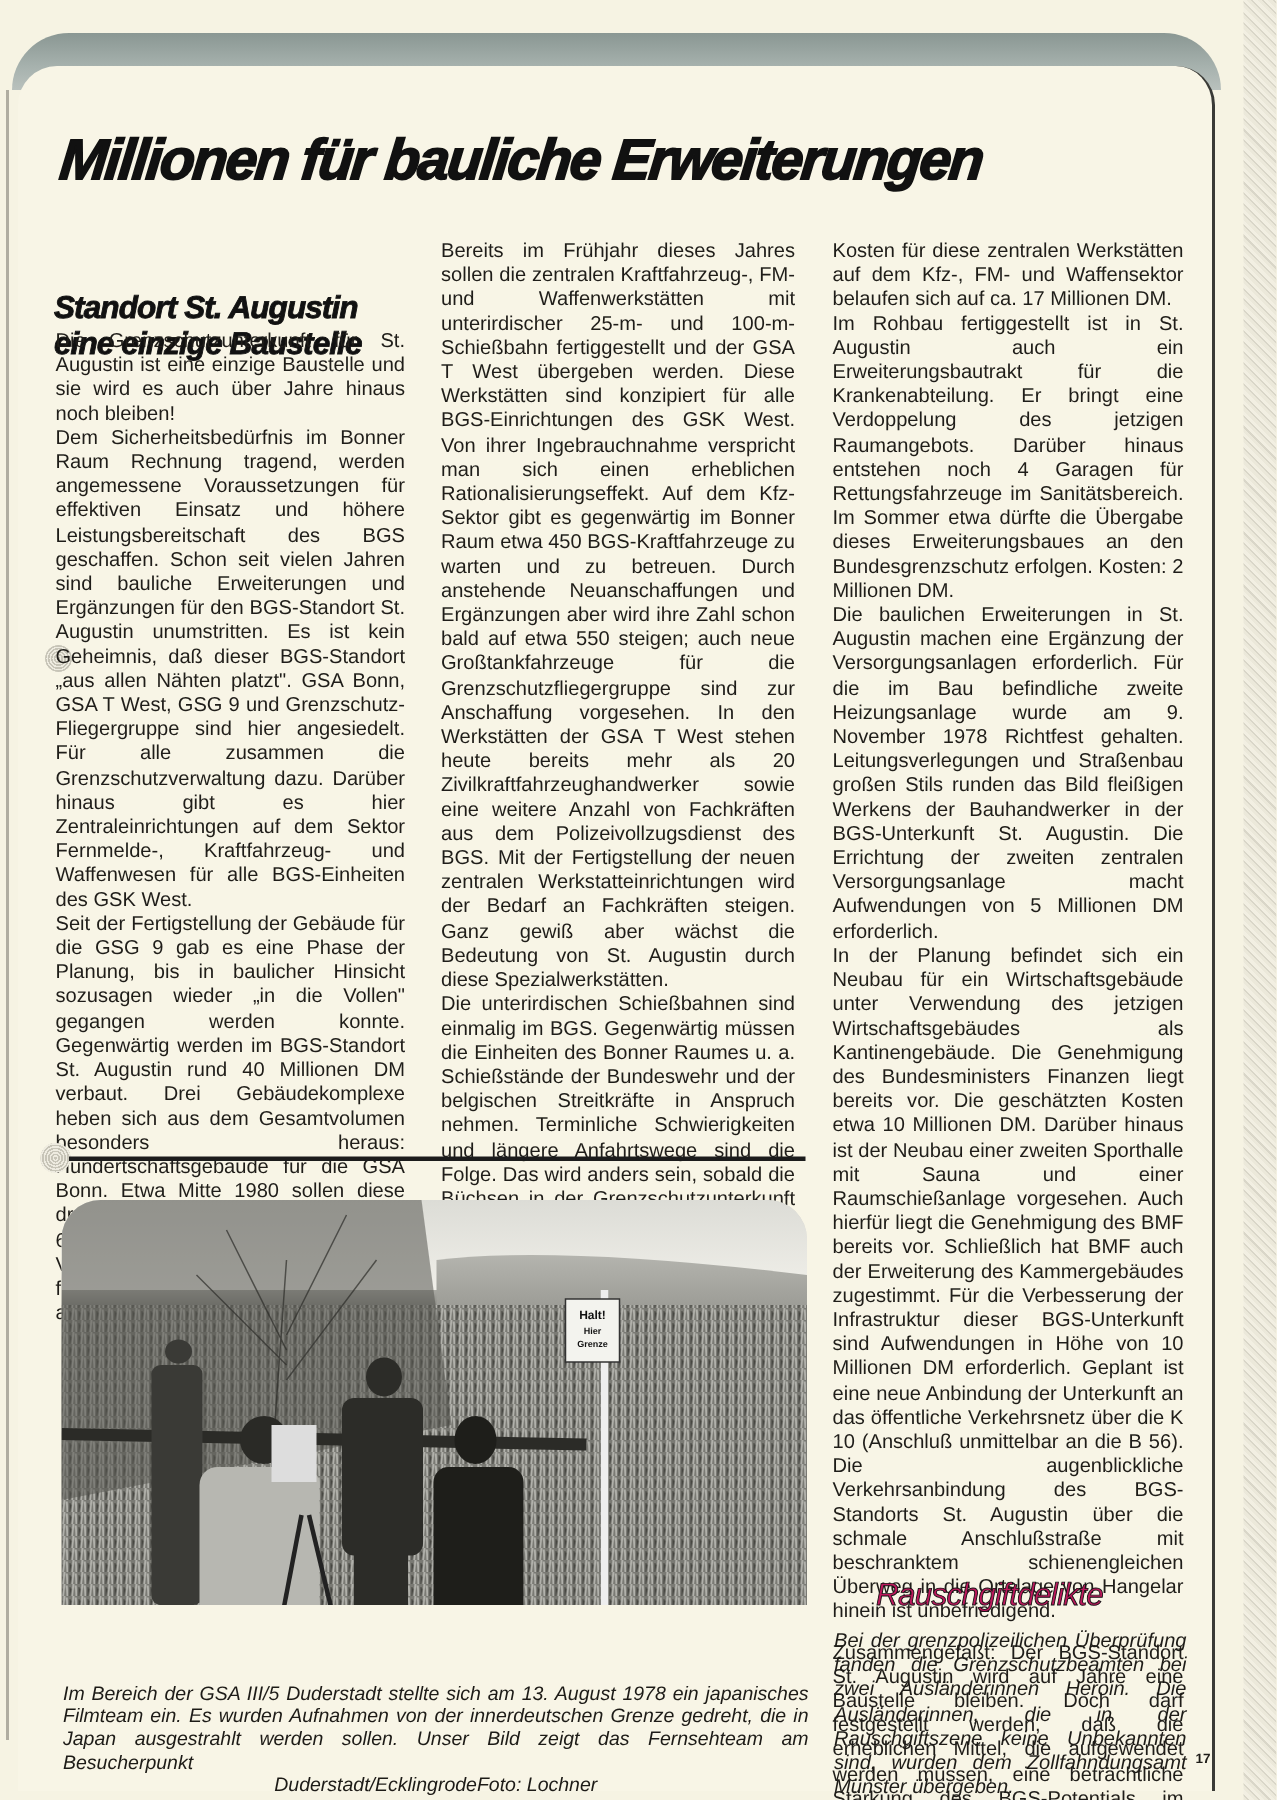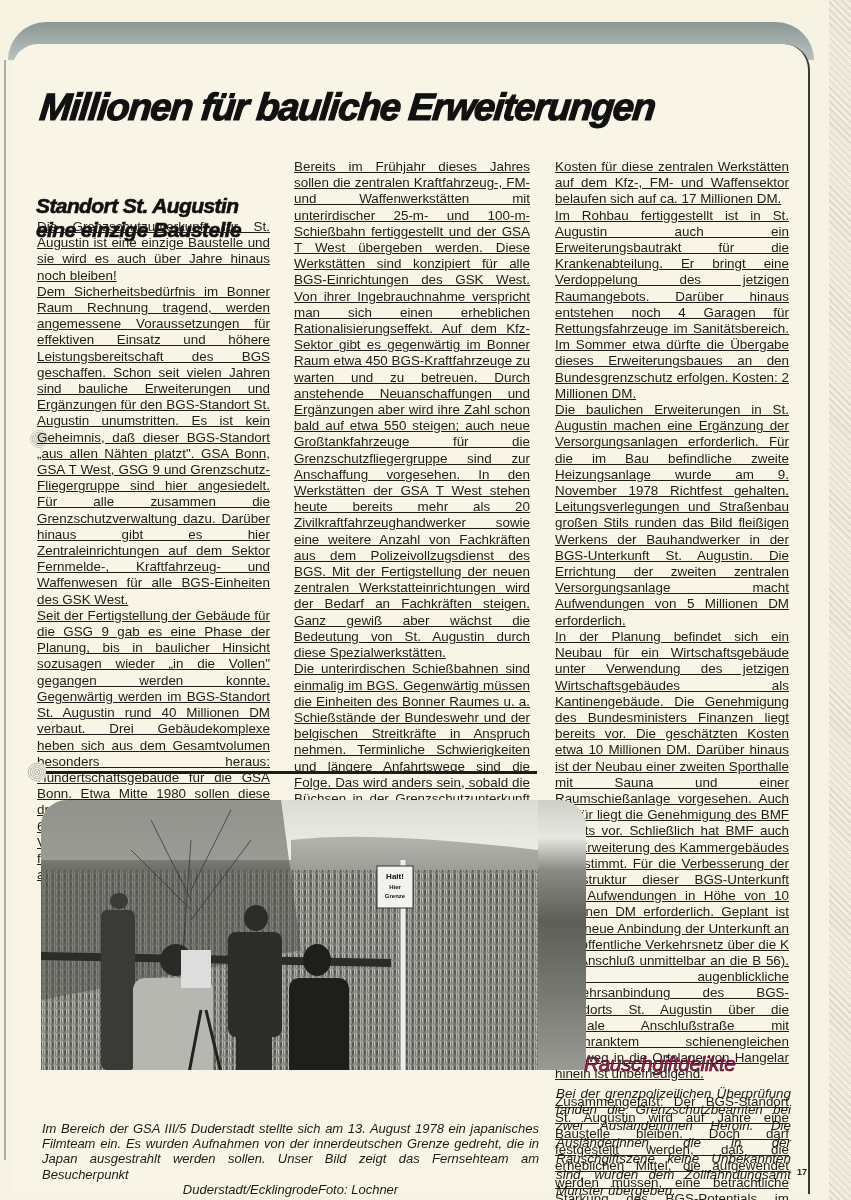--- a/index.html
+++ b/index.html
@@ -33,21 +33,21 @@
     position: absolute; left: 40px; top: 86px;
     font-size: 38px; font-weight: 900; font-style: italic;
     letter-spacing: -1.4px; color: #111;
     transform: skewX(-6deg); transform-origin: left;
     -webkit-text-stroke: 1.2px #111;
   }
   .col {
     position: absolute; font-size: 13.4px; line-height: 16.2px;
     text-align: justify; color: #1f1d19;
   }
-  .col p { margin: 0; text-indent: 0; text-decoration: underline; }
+  .col p { margin: 0; text-indent: 0; }
   .col p + p { margin-top: 0; }
   .col1 { left: 37px; top: 219px; width: 233px; }
   .col2 { left: 294px; top: 159px; width: 236px; }
   .col3 { left: 555px; top: 159px; width: 234px; }
   .sub-title {
     position: absolute; left: 36px; top: 158px; width: 250px;
     font-size: 21px; line-height: 24px; font-weight: 900; font-style: italic;
     letter-spacing: -0.6px; color: #111; margin-top: 36px; -webkit-text-stroke: 0.6px #111;
   }
   .gap { height: 11px; }
@@ -59,21 +59,20 @@
     background: repeating-radial-gradient(circle, #c7c4b7 0 1px, #eeebe0 1px 2px);
   }
   .dot-ornament2 {
     position: absolute; left: 30px; top: 430px; width: 18px; height: 18px; border-radius: 50%;
     background: repeating-radial-gradient(circle, #c7c4b7 0 1px, #eeebe0 1px 2px);
   }
   .photo {
     position: absolute; left: 41px; top: 800px; width: 497px; height: 270px;
     border-radius: 26px 26px 0 0; overflow: hidden;
     background: linear-gradient(180deg, #cfcfc9 0%, #e8e8e2 14%, #8b8b85 26%, #5f5f5a 45%, #777771 70%, #9a9a94 100%);
-    padding-left: 48px;
   }
   .photo svg { position: absolute; left: 0; top: 0; }
   .caption {
     position: absolute; left: 42px; top: 1121px; width: 497px;
     font-size: 13px; line-height: 15.2px; font-style: italic; text-align: justify; color: #1d1b17;
   }
   .caption-credit-row { display: flex; justify-content: center; }
   .box-title {
     position: absolute; left: 584px; top: 1052px;
     font-size: 21px; font-weight: 400; font-style: italic; letter-spacing: -0.5px; color: #be185d;

